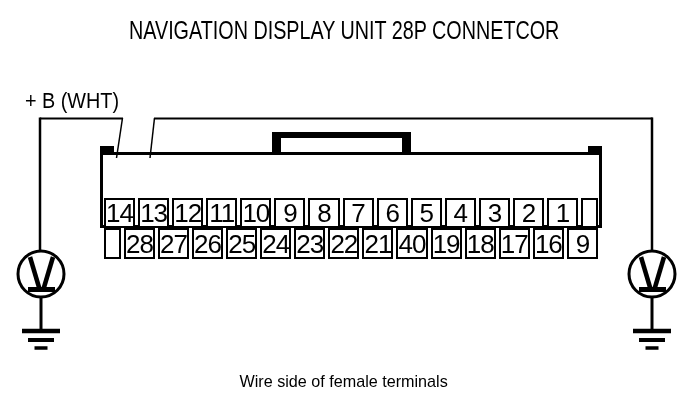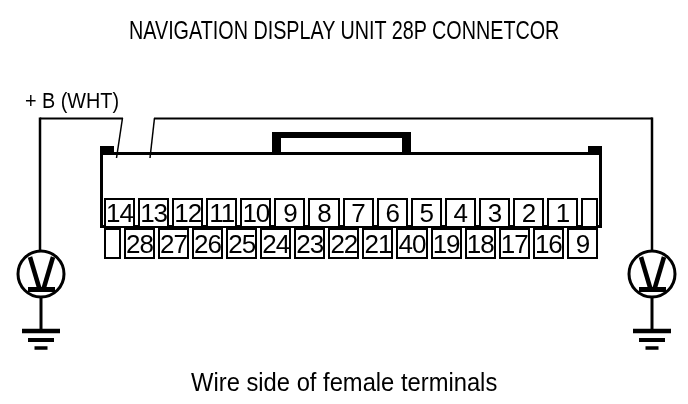--- a/index.html
+++ b/index.html
@@ -10,21 +10,21 @@
   }
   
   .title{position:absolute;top:17px;left:0;width:688px;text-align:center;
     font-size:26px;line-height:26px;white-space:nowrap;}
   .title .cond{display:inline-block;transform:scaleX(0.76);transform-origin:center;}
   .wire-label{position:absolute;top:88px;font-size:22px;line-height:26px;white-space:nowrap;}
   .wire-label .cond{display:inline-block;transform:scaleX(0.9);transform-origin:left center;}
   .lbl-b{left:25px;}
   .lbl-acc{left:152px;}
   .caption{position:absolute;top:369px;left:0;width:688px;text-align:center;
-    font-size:25px;line-height:26px;white-space:nowrap;}
+    font-size:17px;line-height:26px;white-space:nowrap;}
   .caption .cond{display:inline-block;transform:scaleX(0.95);transform-origin:center;}
   
   .connector-body{position:absolute;left:100px;top:152px;width:502px;height:76px;
     box-sizing:border-box;border:3px solid #000;background:#fff;}
   .corner-notch{position:absolute;width:14px;height:10px;background:#000;}
   .notch-left{left:100px;top:146px;}
   .notch-right{left:588px;top:146px;}
   .clip{position:absolute;left:272px;top:132px;width:139px;height:21px;
     box-sizing:border-box;border-top:6px solid #000;border-left:9px solid #000;
     border-right:9px solid #000;background:transparent;}

